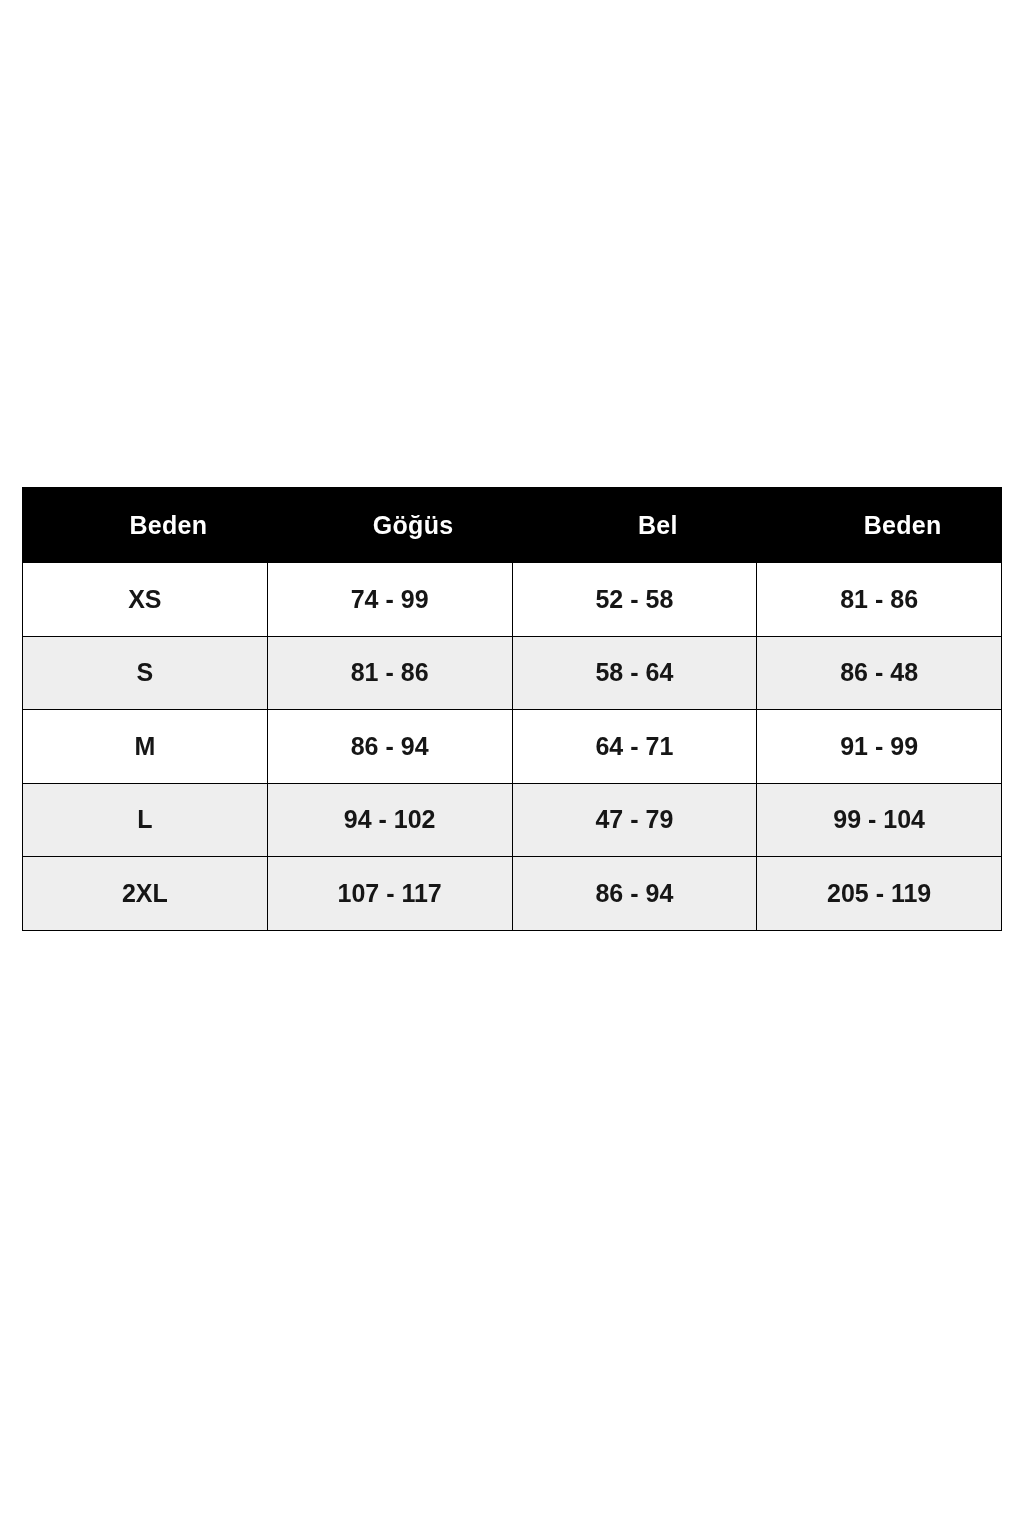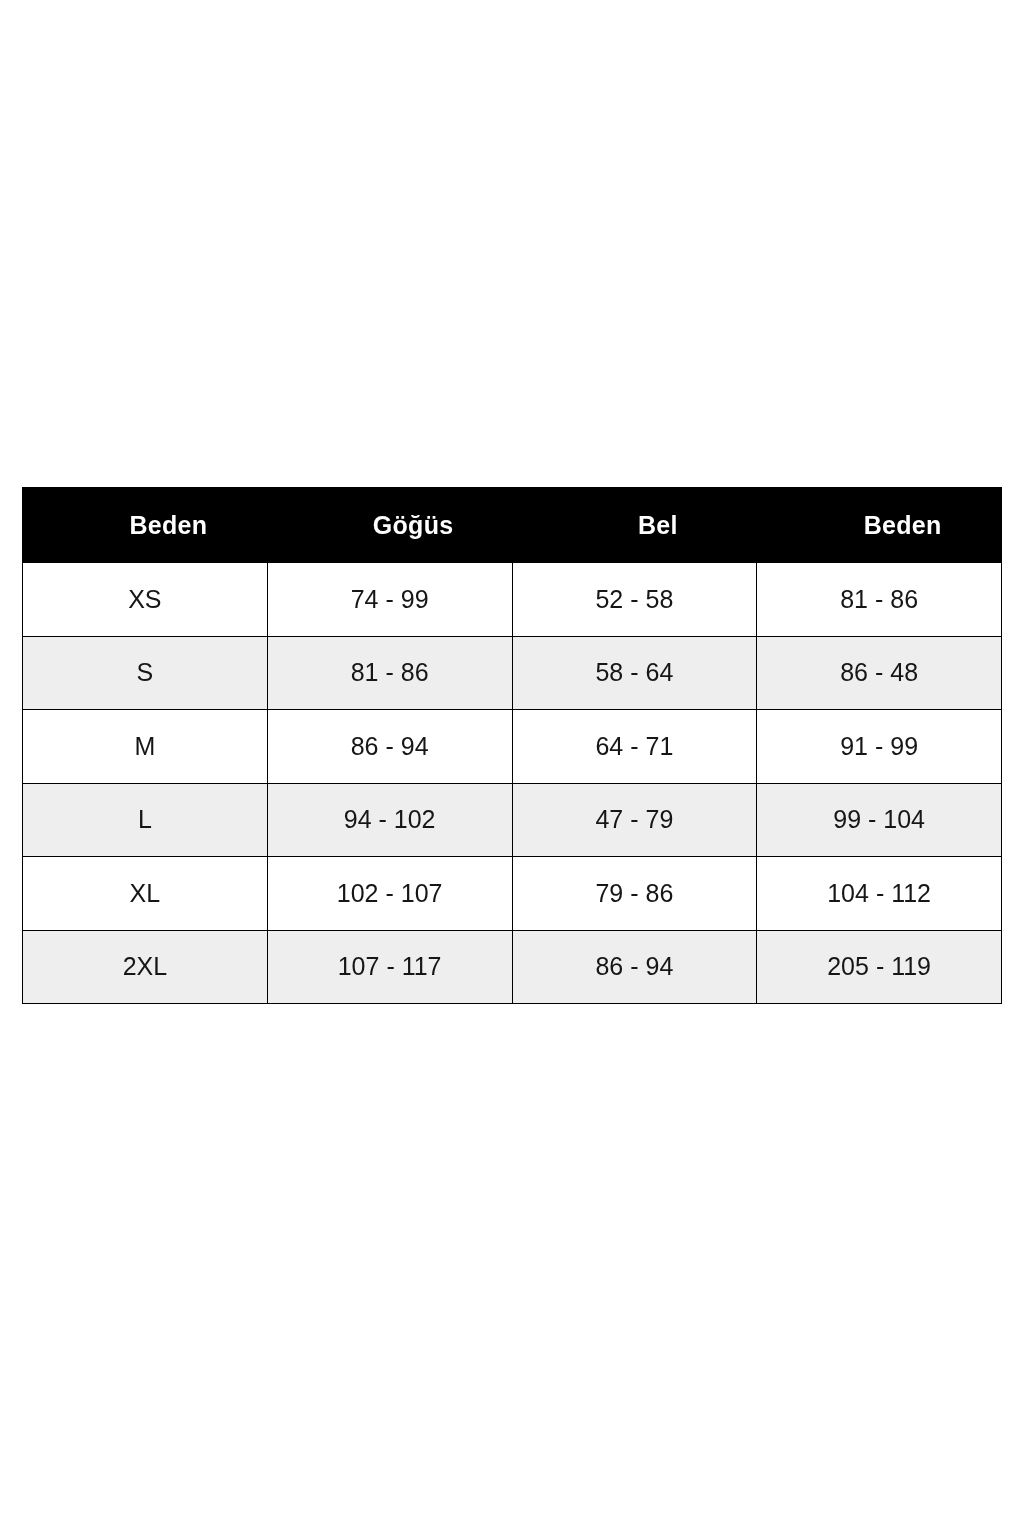--- a/index.html
+++ b/index.html
@@ -41,21 +41,21 @@
     color: #ffffff;
     font-size: 25px;
     font-weight: bold;
     height: 72px;
     letter-spacing: 0.3px;
     padding-left: 48px;
   }
 
   table.size-table tbody td {
     font-size: 25px;
-    font-weight: normal;
+    font-weight: bold;
     height: 70.5px;
     color: #161616;
     background: #ffffff;
   }
 
   table.size-table tbody tr.alt td {
     background: #eeeeee;
   }
 </style>
 </head>
@@ -89,26 +89,20 @@
         <td>86 - 94</td>
         <td>64 - 71</td>
         <td>91 - 99</td>
       </tr>
       <tr class="alt">
         <td>L</td>
         <td>94 - 102</td>
         <td>47 - 79</td>
         <td>99 - 104</td>
       </tr>
-      <tr>
-        <td>XL</td>
-        <td>102 - 107</td>
-        <td>79 - 86</td>
-        <td>104 - 112</td>
-      </tr>
       <tr class="alt">
         <td>2XL</td>
         <td>107 - 117</td>
         <td>86 - 94</td>
         <td>205 - 119</td>
       </tr>
     </tbody>
   </table>
 </div>
 

